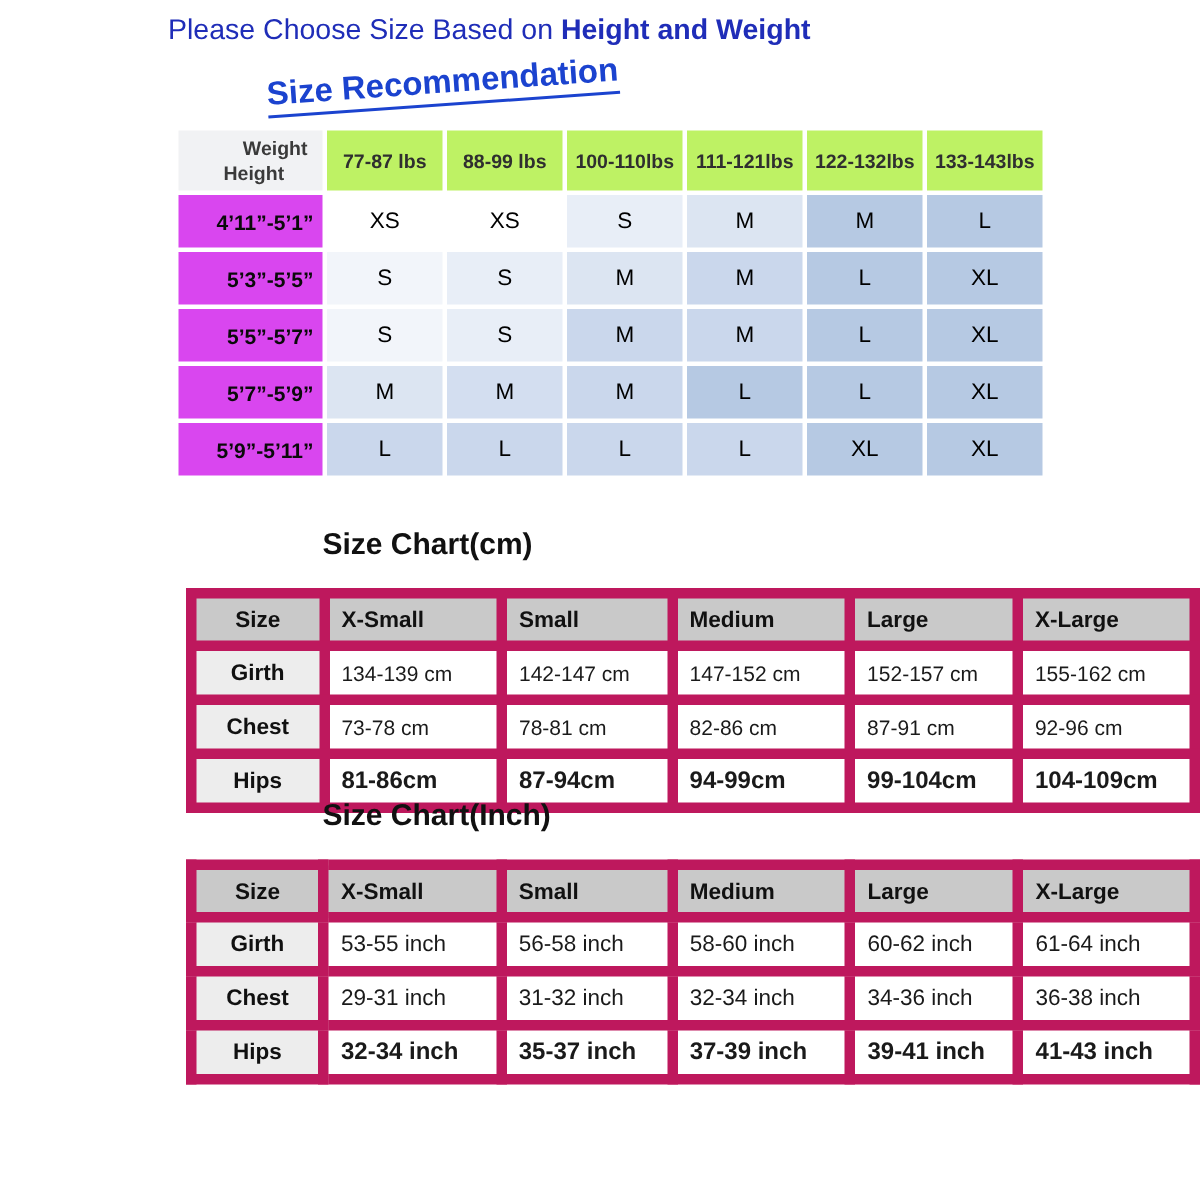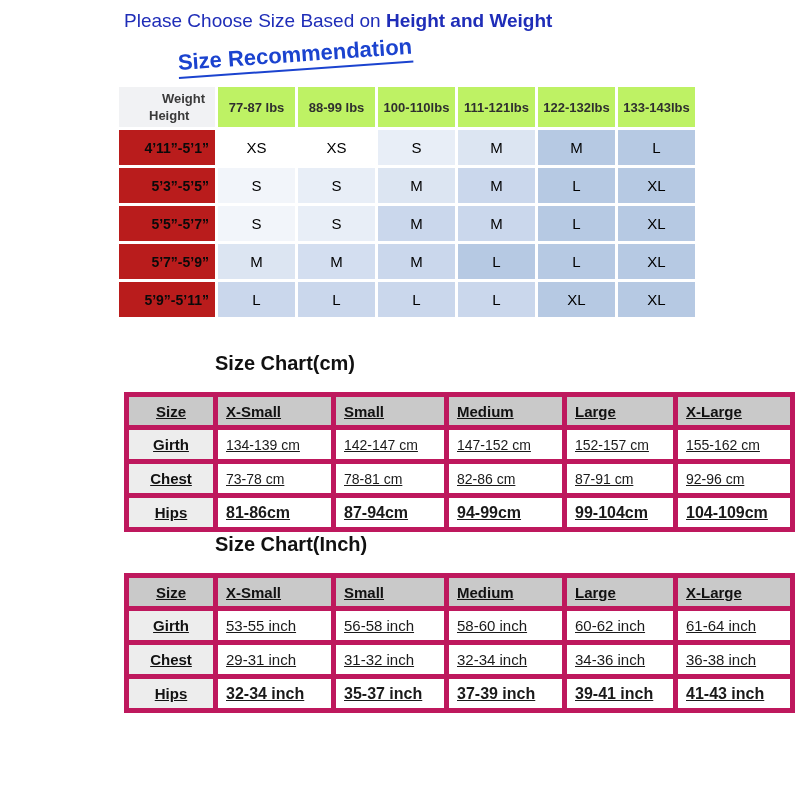--- a/index.html
+++ b/index.html
@@ -7,21 +7,21 @@
     width: 800px; height: 800px;
     background: #ffffff;
     font-family: "Liberation Sans", sans-serif;
     position: relative;
     overflow: hidden;
   }
   .page { position: absolute; inset: 0; background: #fff; }
 
   
   .main-title {
-    position: absolute; top: 10px; left: 124px;
+    position: absolute; top: 10px; left: 112px;
     font-size: 19px; color: #1f2db8; white-space: nowrap;
   }
   .main-title .em { font-weight: bold; }
 
   
   .rec-heading {
     position: absolute; top: 50px; left: 178px;
     font-size: 22px; font-weight: bold; color: #1b43cf;
     transform: rotate(-4deg); transform-origin: left center;
     border-bottom: 2px solid #1b43cf; padding-bottom: 1px;
@@ -40,21 +40,21 @@
     font-size: 13px; font-weight: bold; color: #3a3a3a;
     padding: 2px 4px;
   }
   .rec-table .corner .cw { display: block; text-align: right; padding-right: 6px; }
   .rec-table .corner .ch { display: block; text-align: left; padding-top: 2px; margin-left: 26px; }
   .rec-table .wh {
     width: 75px; background: #bef264;
     font-size: 13px; font-weight: bold; color: #2f2f2f;
   }
   .rec-table .hl {
-    background: #b91c1c; font-size: 14px; font-weight: bold; color: #0a0a0a;
+    background: #d946ef; font-size: 14px; font-weight: bold; color: #0a0a0a;
     text-align: right; padding-right: 6px; white-space: nowrap;
   }
   .rec-table td.size {
     height: 33px; font-size: 15px; color: #000000; background: #fff;
   }
 
   
   .chart-heading {
     position: absolute; left: 215px;
     font-size: 20px; font-weight: bold; color: #111; white-space: nowrap; text-align: right;
@@ -64,21 +64,21 @@
 
   
   .chart-table {
     position: absolute; left: 124px;
     border-collapse: collapse; table-layout: fixed;
     border: 2px solid #8f8f8f;
   }
   .chart-table.cm   { top: 392px; }
   .chart-table.inch { top: 573px; }
   .chart-table th, .chart-table td {
-    border: 5px solid #be185d; vertical-align: middle; text-decoration: underline;
+    border: 7px solid #be185d; vertical-align: middle;
   }
   .chart-table thead th {
     background: #c9c9c9; color: #111;
     font-size: 15px; font-weight: bold;
     text-align: left; padding: 5px 8px; height: 18px;
   }
   .chart-table thead th.size-col { text-align: center; }
   .chart-table td {
     background: #fff; color: #1a1a1a;
     font-size: 14px; text-align: left; padding: 5px 8px; height: 19px;

